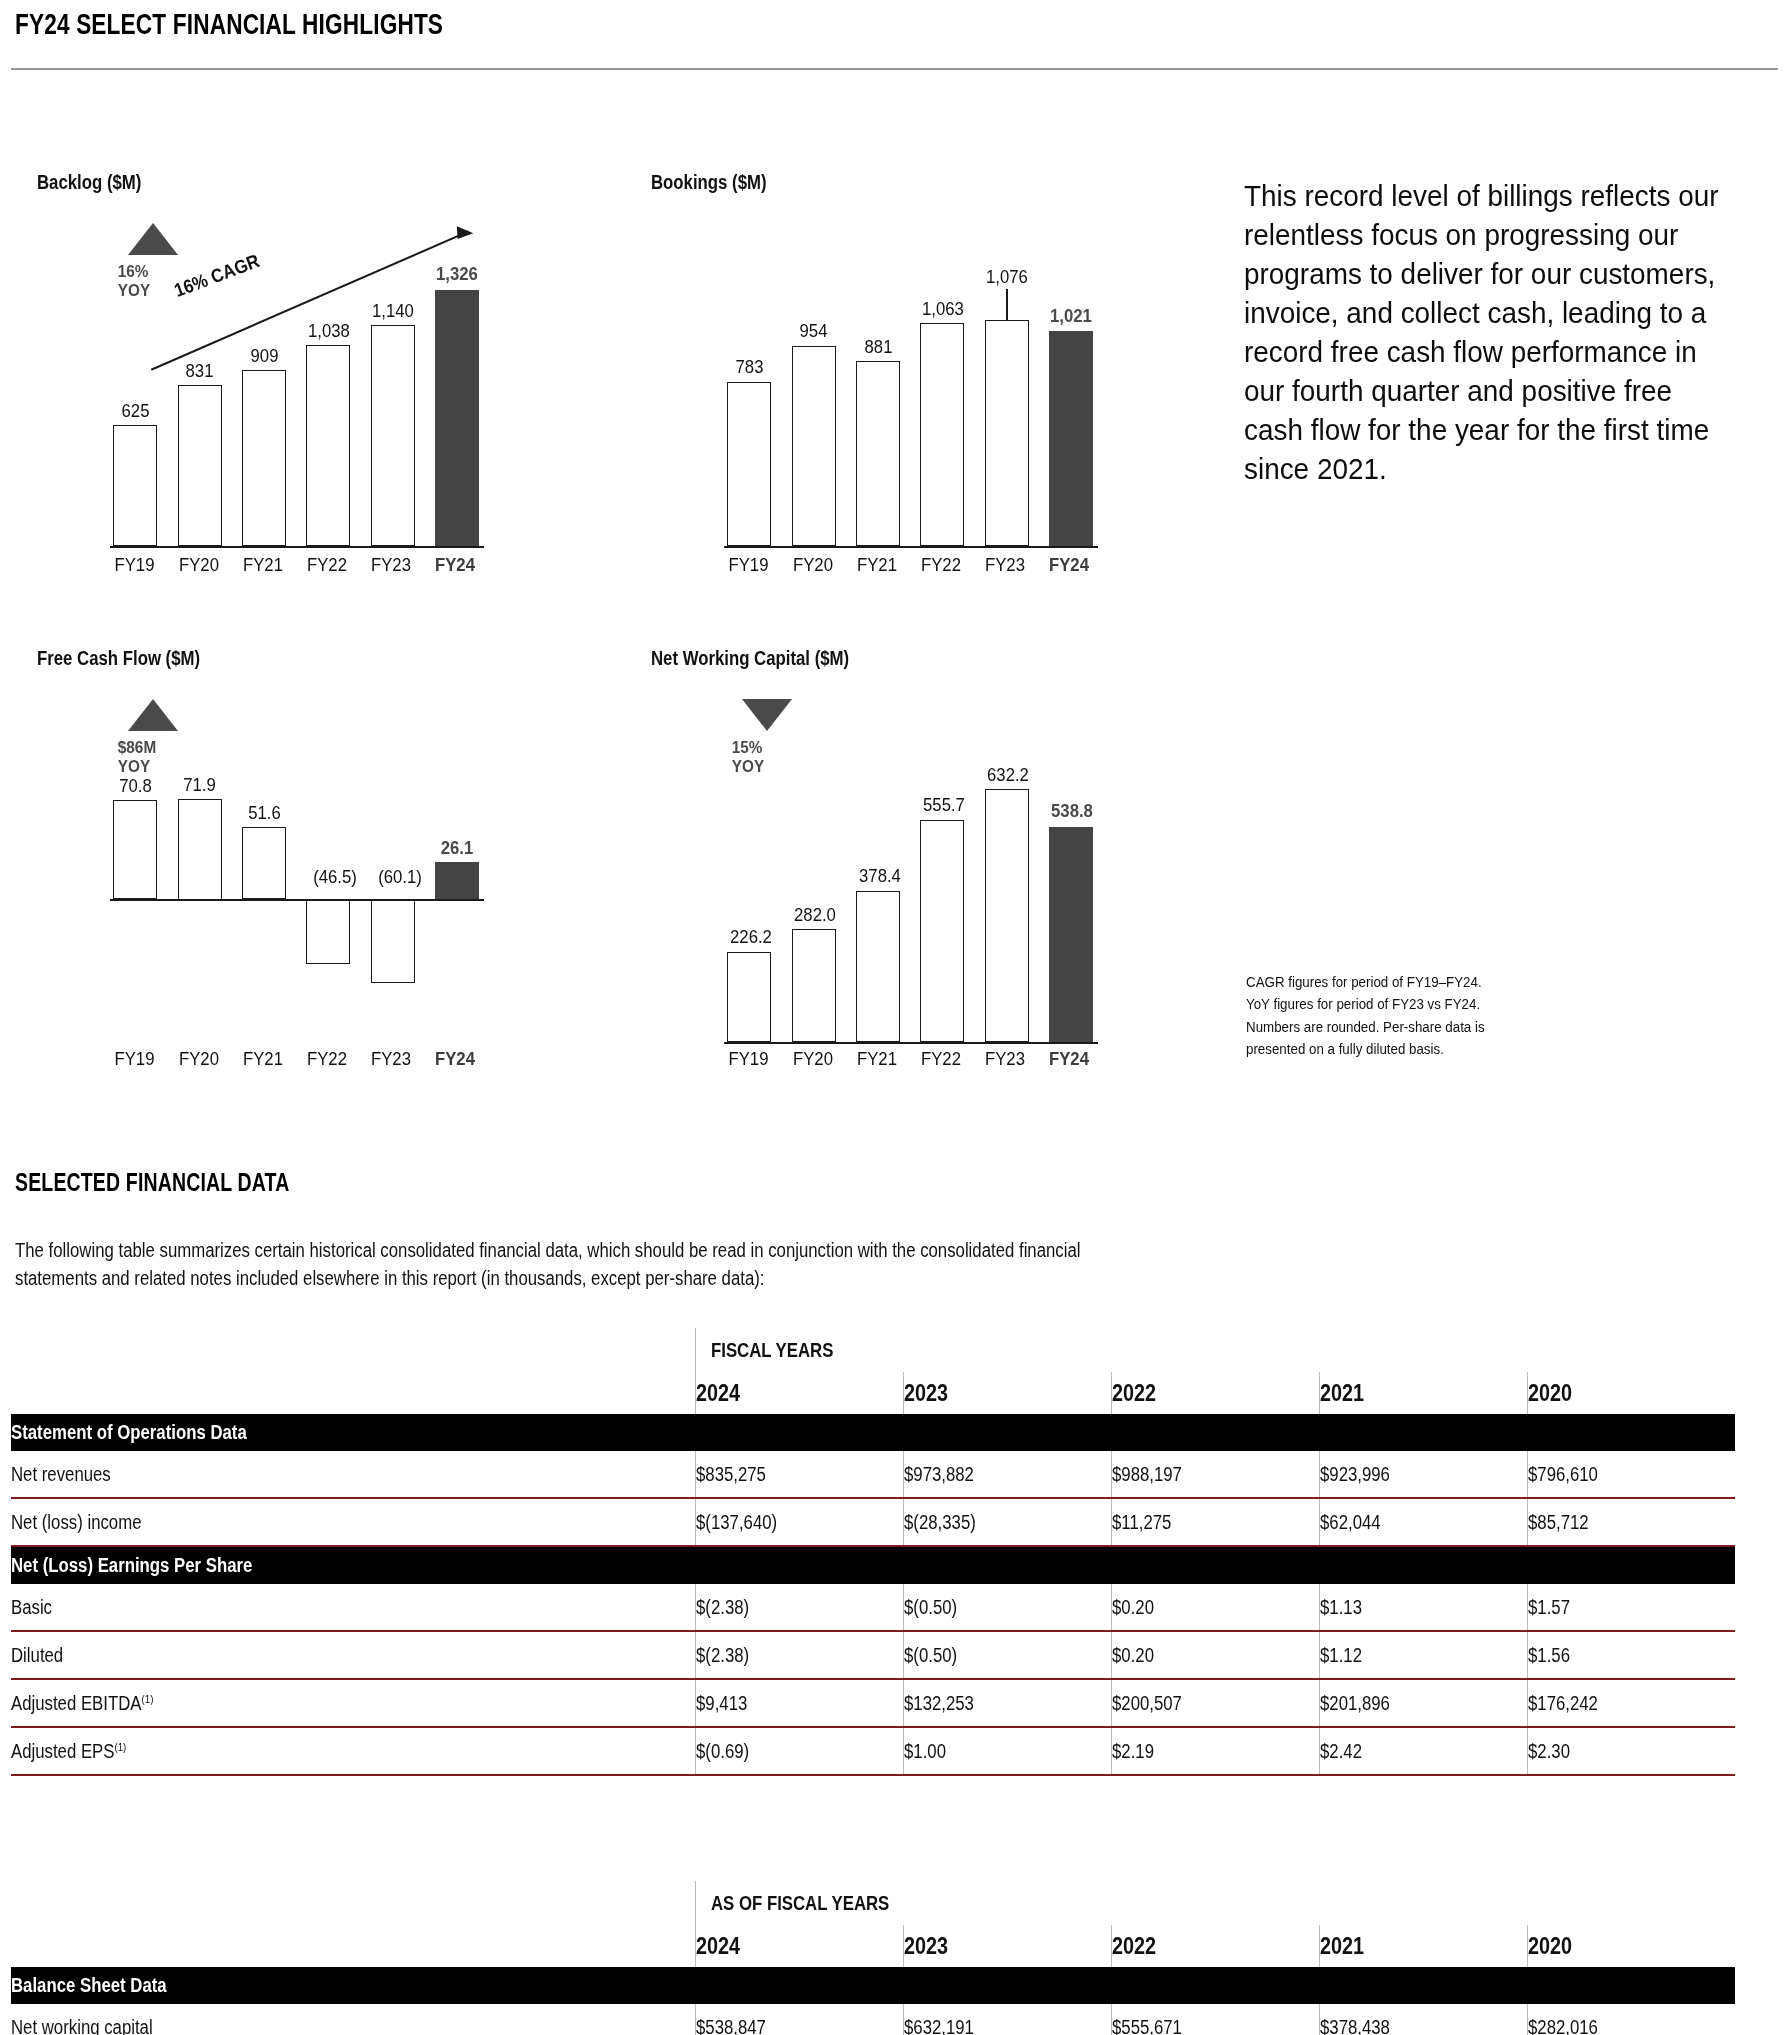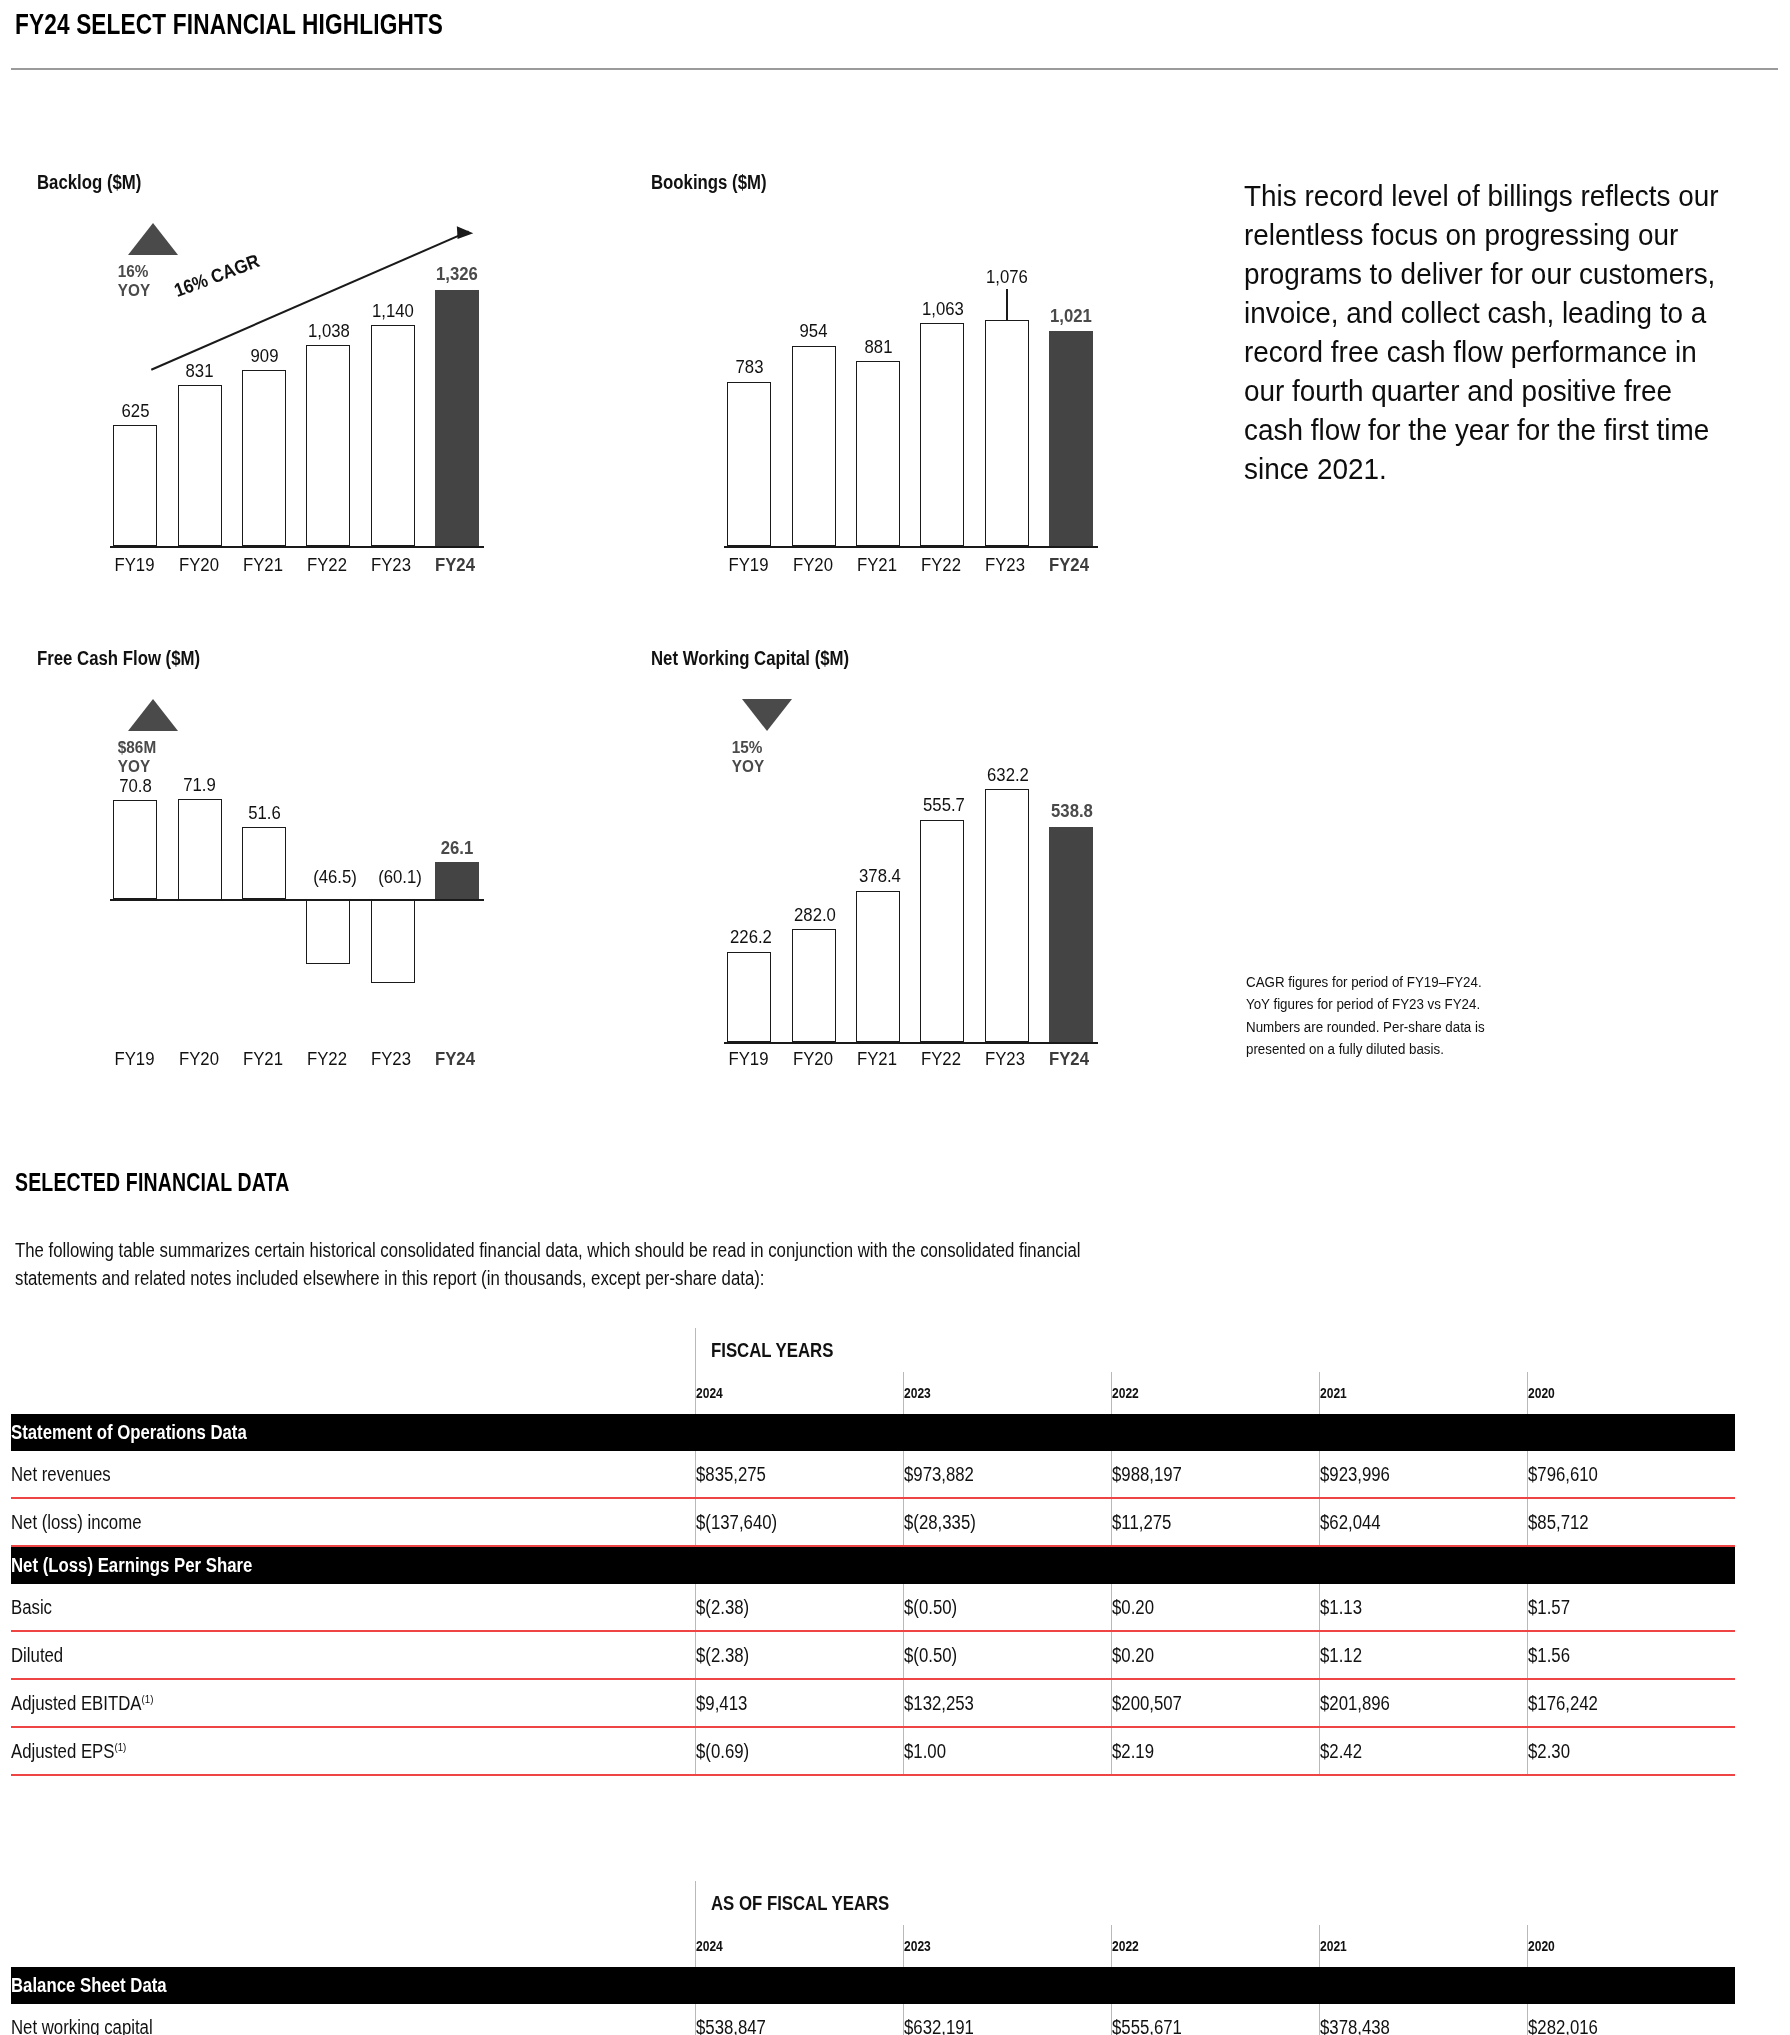--- a/index.html
+++ b/index.html
@@ -123,21 +123,21 @@
     font-size:19.5px; color:#111; padding-left:5.7px;
     height:46px;
   }
   .cell-label span.shrink { display:inline-block; transform:scaleX(0.86); transform-origin:left center; }
   .cell-val {
     font-family:"Liberation Sans", sans-serif;
     font-size:19.5px; color:#111;
     border-left:1.2px solid #b9b9b9; padding-left:10.6px; height:46px;
   }
   .cell-val span.shrink { display:inline-block; transform:scaleX(0.86); transform-origin:left center; }
-  tr.databody td { border-bottom:2px solid #ef4444; }
+  tr.databody td { border-bottom:2px solid #7f1d1d; }
   tr.databody.first td { border-top:none; }
 
   .blackbar td {
     background:#000; color:#fff; height:37px;
     font-family:"Liberation Sans", sans-serif;
     font-weight:700; font-size:19.5px; padding-left:5.7px;
     border:none !important;
   }
   .blackbar td span.shrink { display:inline-block; transform:scaleX(0.86); transform-origin:left center; }
 
@@ -145,21 +145,21 @@
     height:44px; font-family:"Liberation Sans", sans-serif;
     font-weight:700; font-size:19.5px; color:#111;
     border:none;
   }
   .hdr-group td.g { border-left:1.2px solid #b9b9b9; padding-left:15px; }
   .hdr-group td.gplain { border-left:none; }
   .hdr-group td span.shrink { display:inline-block; transform:scaleX(0.86); transform-origin:left center; }
 
   .hdr-years td {
     height:42px; font-family:"Liberation Sans", sans-serif;
-    font-weight:700; font-size:14px; color:#111;
+    font-weight:700; font-size:23px; color:#111;
     border-left:1.2px solid #b9b9b9; padding-left:10.6px;
   }
   .hdr-years td.noline { border-left:none; }
   .hdr-years td span.shrink { display:inline-block; transform:scaleX(0.86); transform-origin:left center; }
 
   sup.fn { font-size:0.58em; vertical-align:super; }
 </style>
 </head>
 <body>
 

